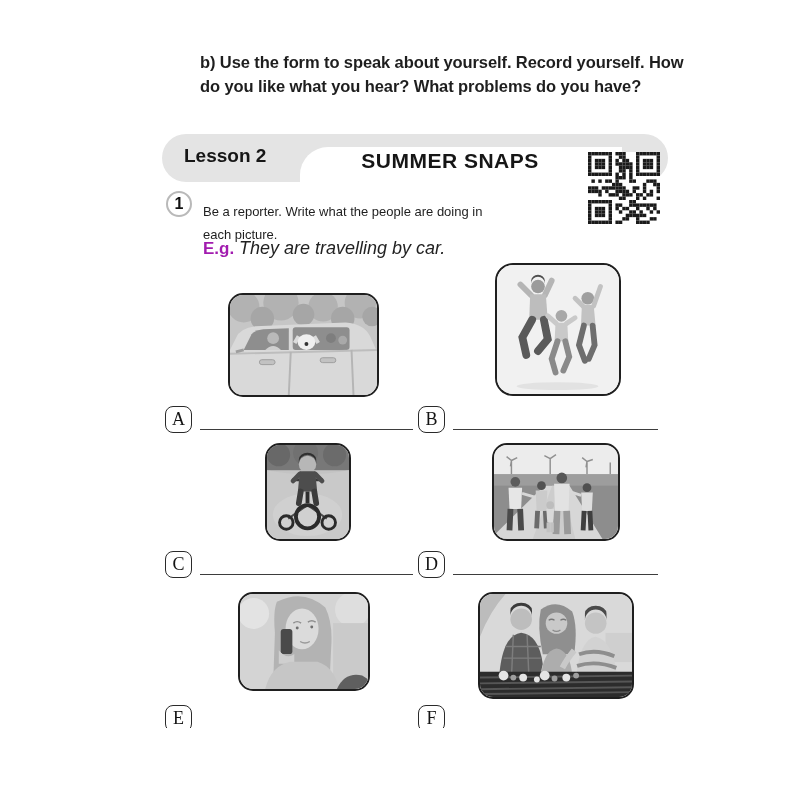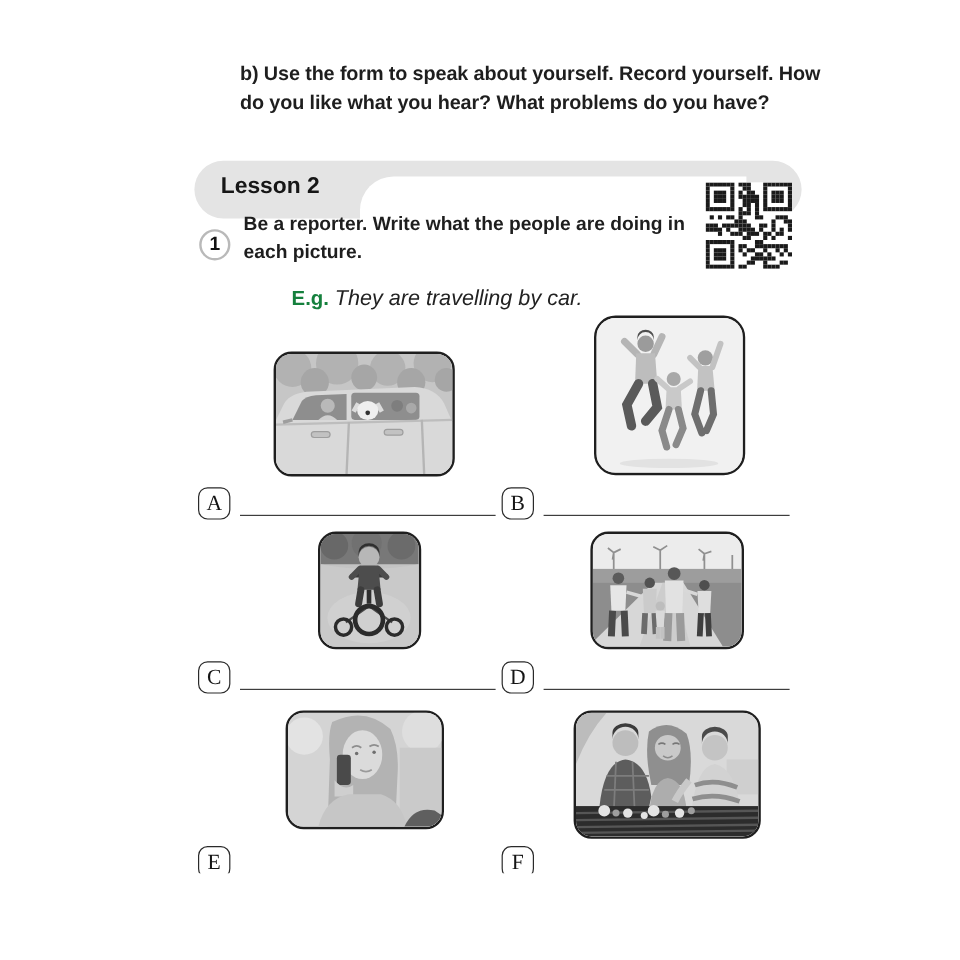--- a/index.html
+++ b/index.html
@@ -17,24 +17,24 @@
                 background:#ffffff;border-top-left-radius:28px;}
   .lesson-label{position:absolute;left:184px;top:145px;font-size:19px;font-weight:bold;color:#161616;}
   .page-title{position:absolute;left:330px;top:149px;width:240px;text-align:center;
               font-size:21px;font-weight:bold;letter-spacing:0.5px;color:#161616;}
   .qr{position:absolute;left:588px;top:152px;width:72px;height:72px;background:#fff;}
 
   
   .ex-circle{position:absolute;left:166px;top:191px;width:26px;height:26px;border:2.5px solid #b9b9b9;
              border-radius:50%;display:flex;align-items:center;justify-content:center;
              font-size:16px;font-weight:bold;color:#111;box-sizing:border-box;}
-  .ex-instruction{position:absolute;left:203px;top:176px;width:420px;font-size:16px;font-weight:bold;
+  .ex-instruction{position:absolute;left:203px;top:200px;width:420px;font-size:13px;font-weight:normal;
                   line-height:23px;white-space:pre-line;color:#1e1e1e;}
   .ex-example{position:absolute;left:203px;top:238px;font-size:17px;}
-  .eg-label{font-weight:bold;font-family:"Liberation Sans",sans-serif;color:#15803d;margin-left:40px;}
+  .eg-label{font-weight:bold;font-family:"Liberation Sans",sans-serif;color:#a21caf;}
   .eg-text{font-family:Liberation Sans, sans-serif;font-style:italic;font-size:18px;color:#222;}
 
   
   .photo{position:absolute;border:2.5px solid #1f1f1f;border-radius:15px;overflow:hidden;
          background:#e9e9e9;box-sizing:border-box;}
   .photo svg{display:block;width:100%;height:100%;}
   .photo-a{left:228px;top:293px;width:151px;height:104px;}
   .photo-b{left:495px;top:263px;width:126px;height:133px;border-radius:18px;}
   .photo-c{left:265px;top:443px;width:86px;height:98px;}
   .photo-d{left:492px;top:443px;width:128px;height:98px;}
@@ -63,20 +63,21 @@
 <body>
 
 <div class="page">
 
   <div class="intro">b) Use the form to speak about yourself. Record yourself. How
 do you like what you hear? What problems do you have?</div>
 
   <div class="banner-gray"></div>
   <div class="banner-white"></div>
   <div class="lesson-label">Lesson 2</div>
+  <div class="page-title">SUMMER SNAPS</div>
   <div class="qr">
     <svg viewBox="0 0 72 72" xmlns="http://www.w3.org/2000/svg">
         <rect width="72" height="72" fill="#ffffff"></rect>
         <rect x="0.00" y="0.00" width="3.43" height="3.43" fill="#1a1a1a"></rect>
         <rect x="3.43" y="0.00" width="3.43" height="3.43" fill="#1a1a1a"></rect>
         <rect x="6.86" y="0.00" width="3.43" height="3.43" fill="#1a1a1a"></rect>
         <rect x="10.29" y="0.00" width="3.43" height="3.43" fill="#1a1a1a"></rect>
         <rect x="13.71" y="0.00" width="3.43" height="3.43" fill="#1a1a1a"></rect>
         <rect x="17.14" y="0.00" width="3.43" height="3.43" fill="#1a1a1a"></rect>
         <rect x="20.57" y="0.00" width="3.43" height="3.43" fill="#1a1a1a"></rect>

